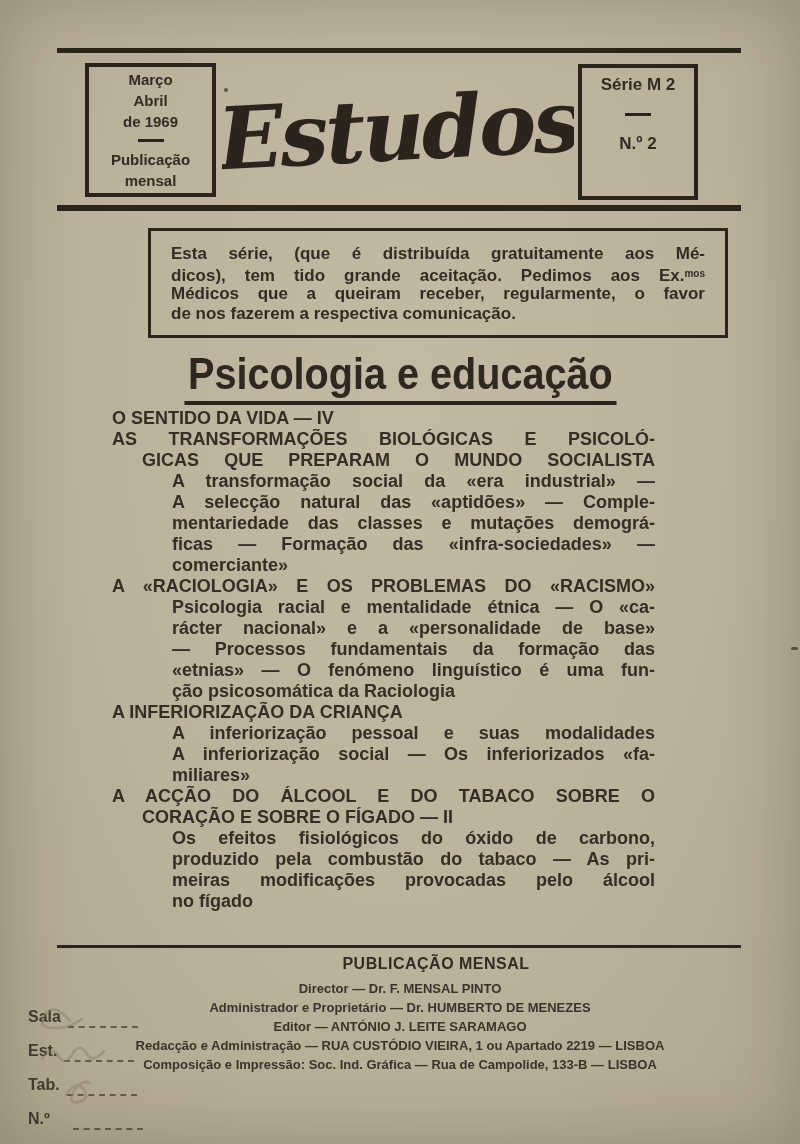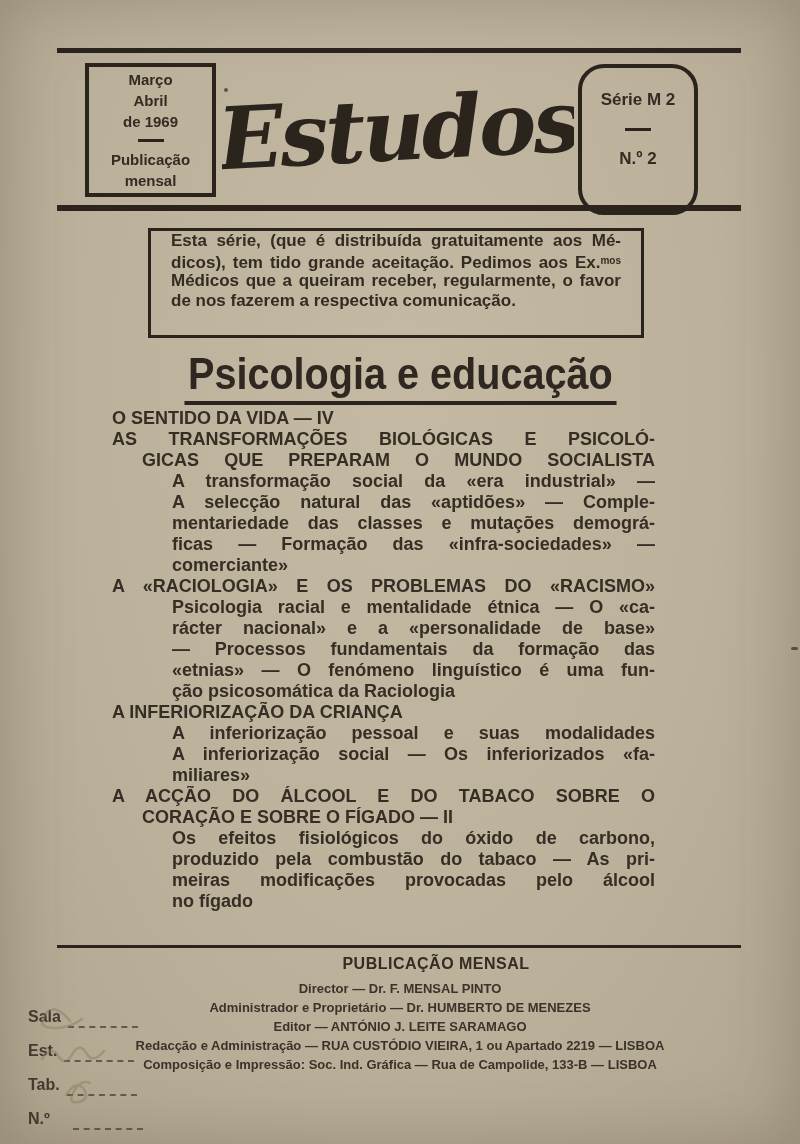--- a/index.html
+++ b/index.html
@@ -15,30 +15,30 @@
   }
   .rule{position:absolute;left:57px;width:684px;background:#2b241c;}
   .rule-top{top:48px;height:5px;}
   .rule-mast{top:205px;height:6px;}
   .rule-footer{top:945px;height:3px;}
 
   
   .box{position:absolute;border:4px solid #2b241c;text-align:center;color:#332c23;}
   .date-box{left:85px;top:63px;width:123px;height:124px;padding-top:2px;
     font-size:15px;font-weight:bold;line-height:21px;}
-  .series-box{left:578px;top:64px;width:112px;height:121px;padding-top:22px;
-    font-size:17px;font-weight:bold;border-radius:26px;}
+  .series-box{left:578px;top:64px;width:112px;height:121px;padding-top:7px;
+    font-size:17px;font-weight:bold;}
   .box-dash{width:26px;height:3px;background:#2b241c;margin:7px auto;}
   .series-box .box-dash{margin:18px auto;}
   .logo{position:absolute;left:222px;top:68px;width:352px;height:128px;}
 
   
-  .notice{position:absolute;left:148px;top:228px;width:496px;height:110px;
+  .notice{position:absolute;left:148px;top:228px;width:580px;height:110px;
     box-sizing:border-box;border:3px solid #2b241c;
-    padding:0 20px 0 20px;font-size:17px;font-weight:bold;line-height:20px;color:#332c23;}
+    padding:13px 20px 0 20px;font-size:17px;font-weight:bold;line-height:20px;color:#332c23;}
   .n-line{height:20px;overflow:hidden;}
   .n-line sup{font-size:10px;vertical-align:4px;}
   .jl{text-align:justify;text-align-last:justify;}
 
   
   .title-wrap{position:absolute;left:0;top:351px;width:100%;text-align:center;}
   .title-wrap span{display:inline-block;transform:scaleX(.88);transform-origin:50% 0;
     font-size:45px;font-weight:bold;line-height:1.02;color:#2e2820;
     border-bottom:4px solid #2b241c;padding:0 4px 4px 4px;letter-spacing:0px;}
 

